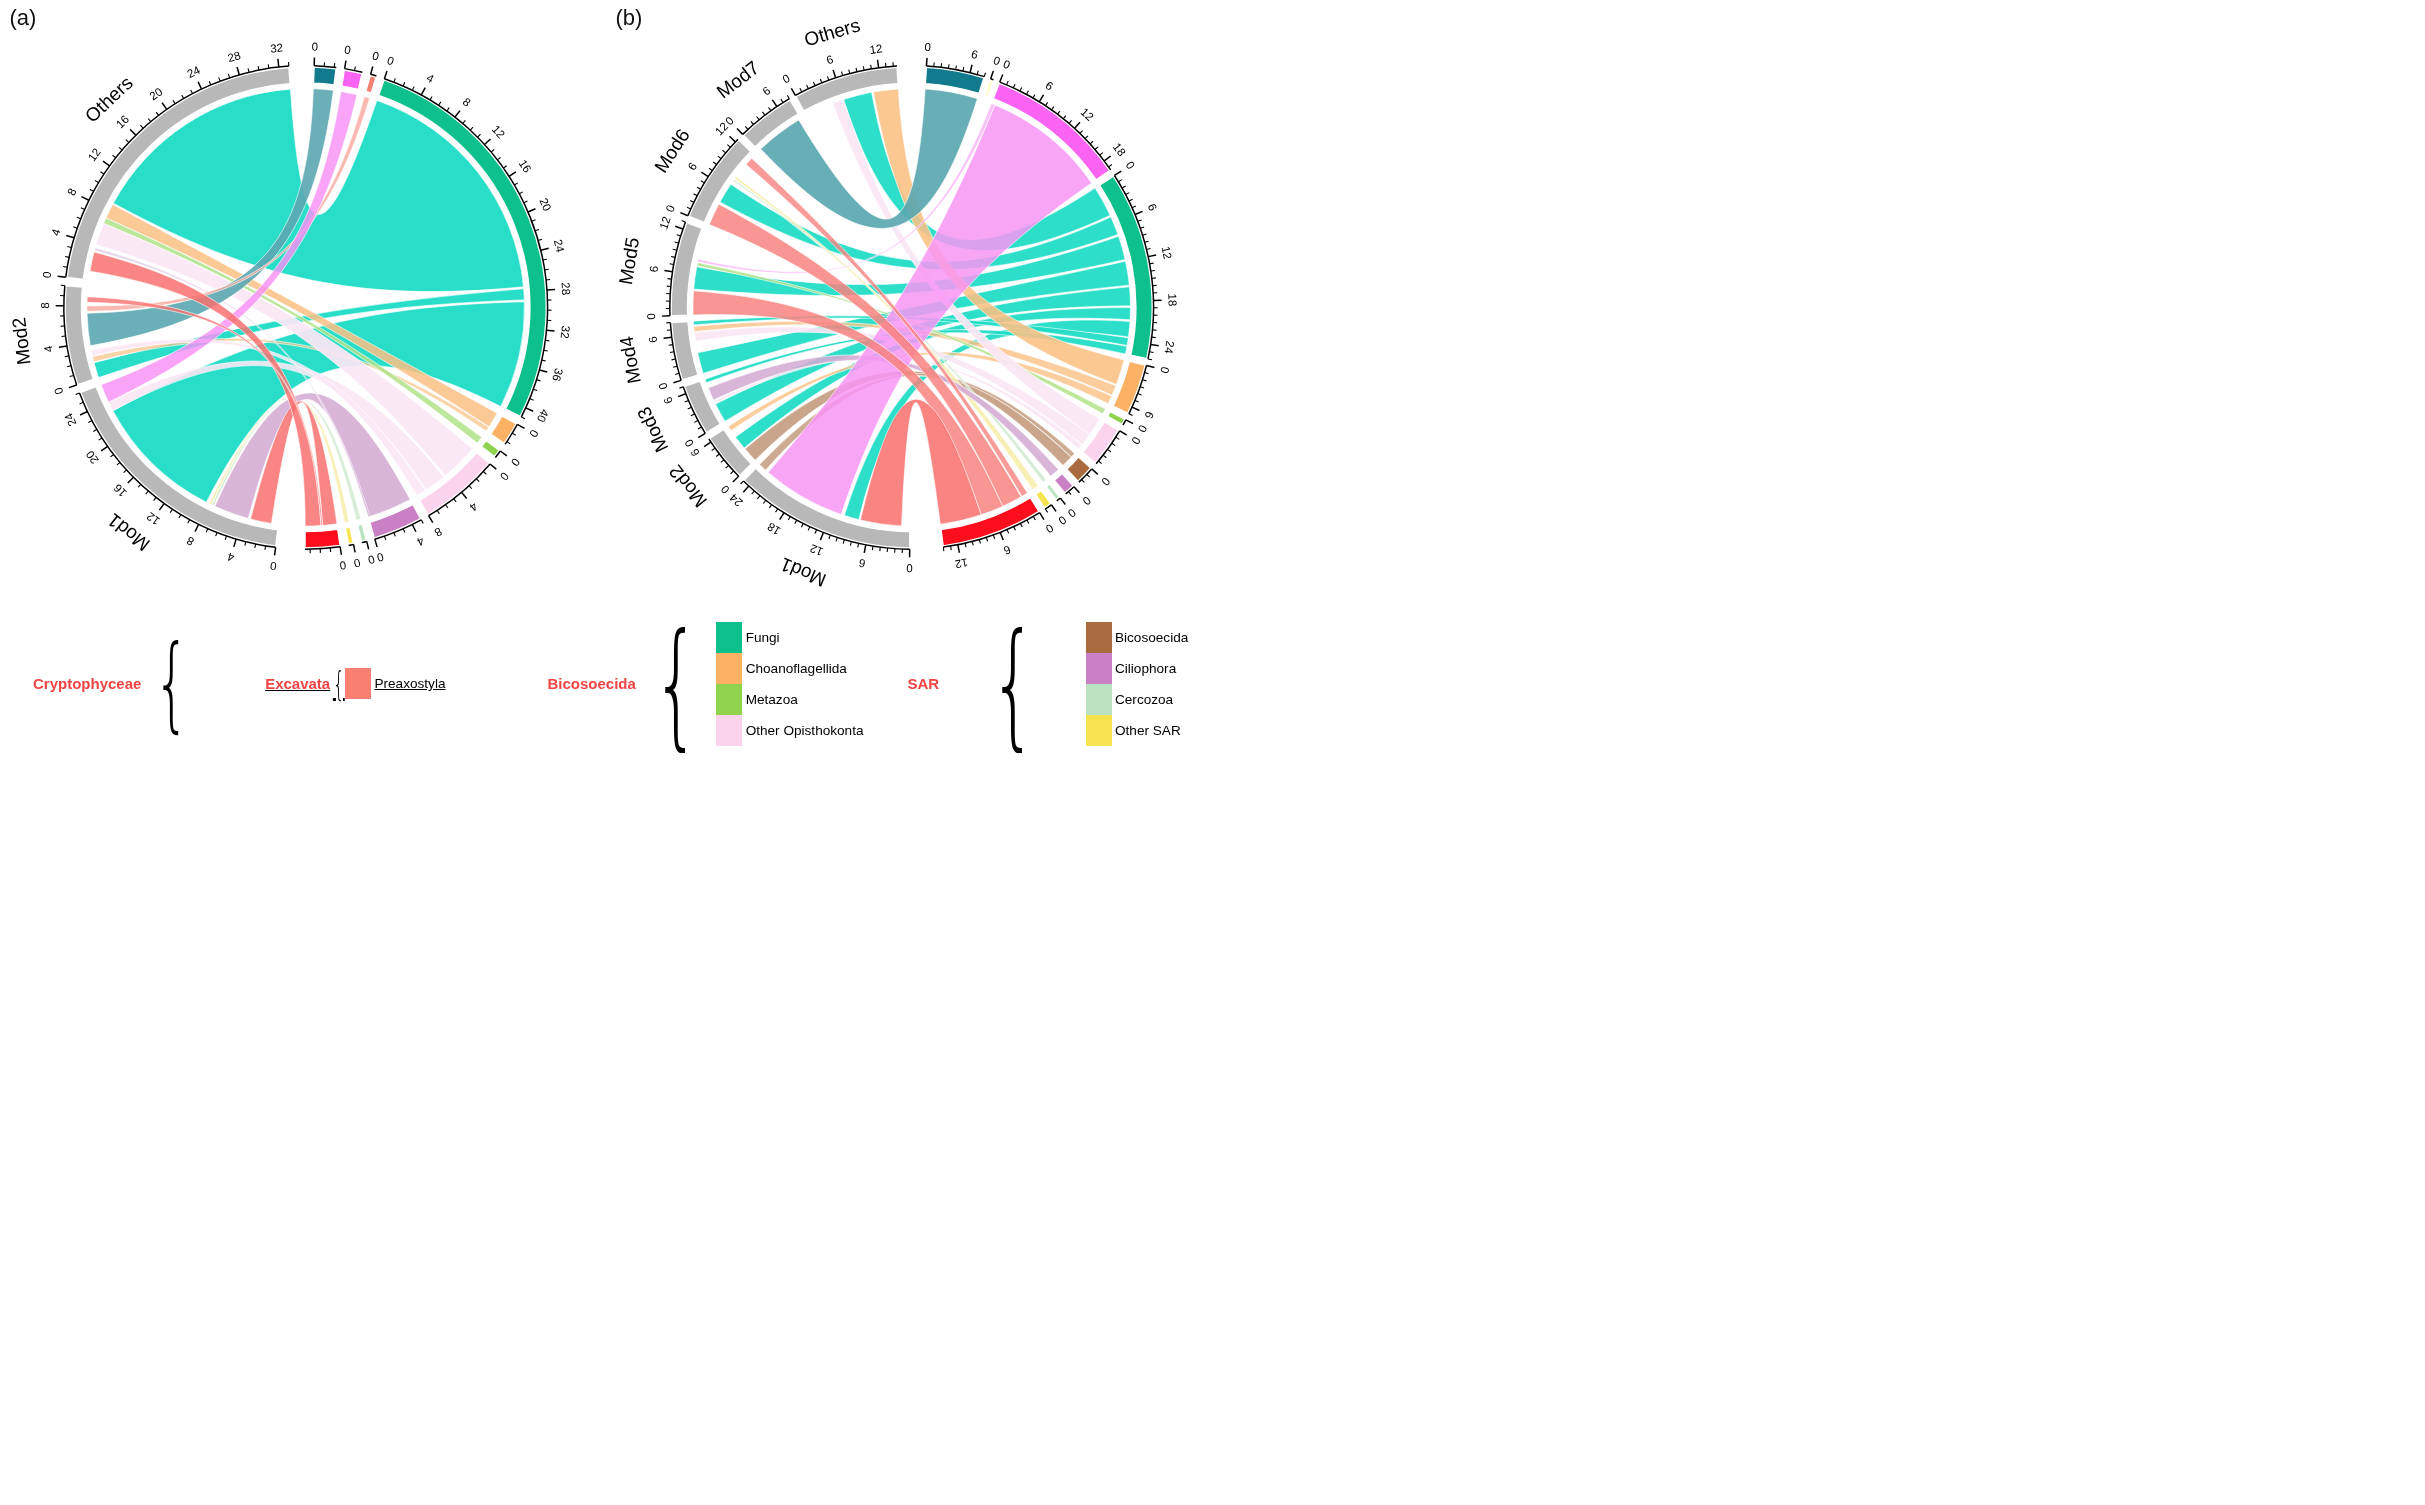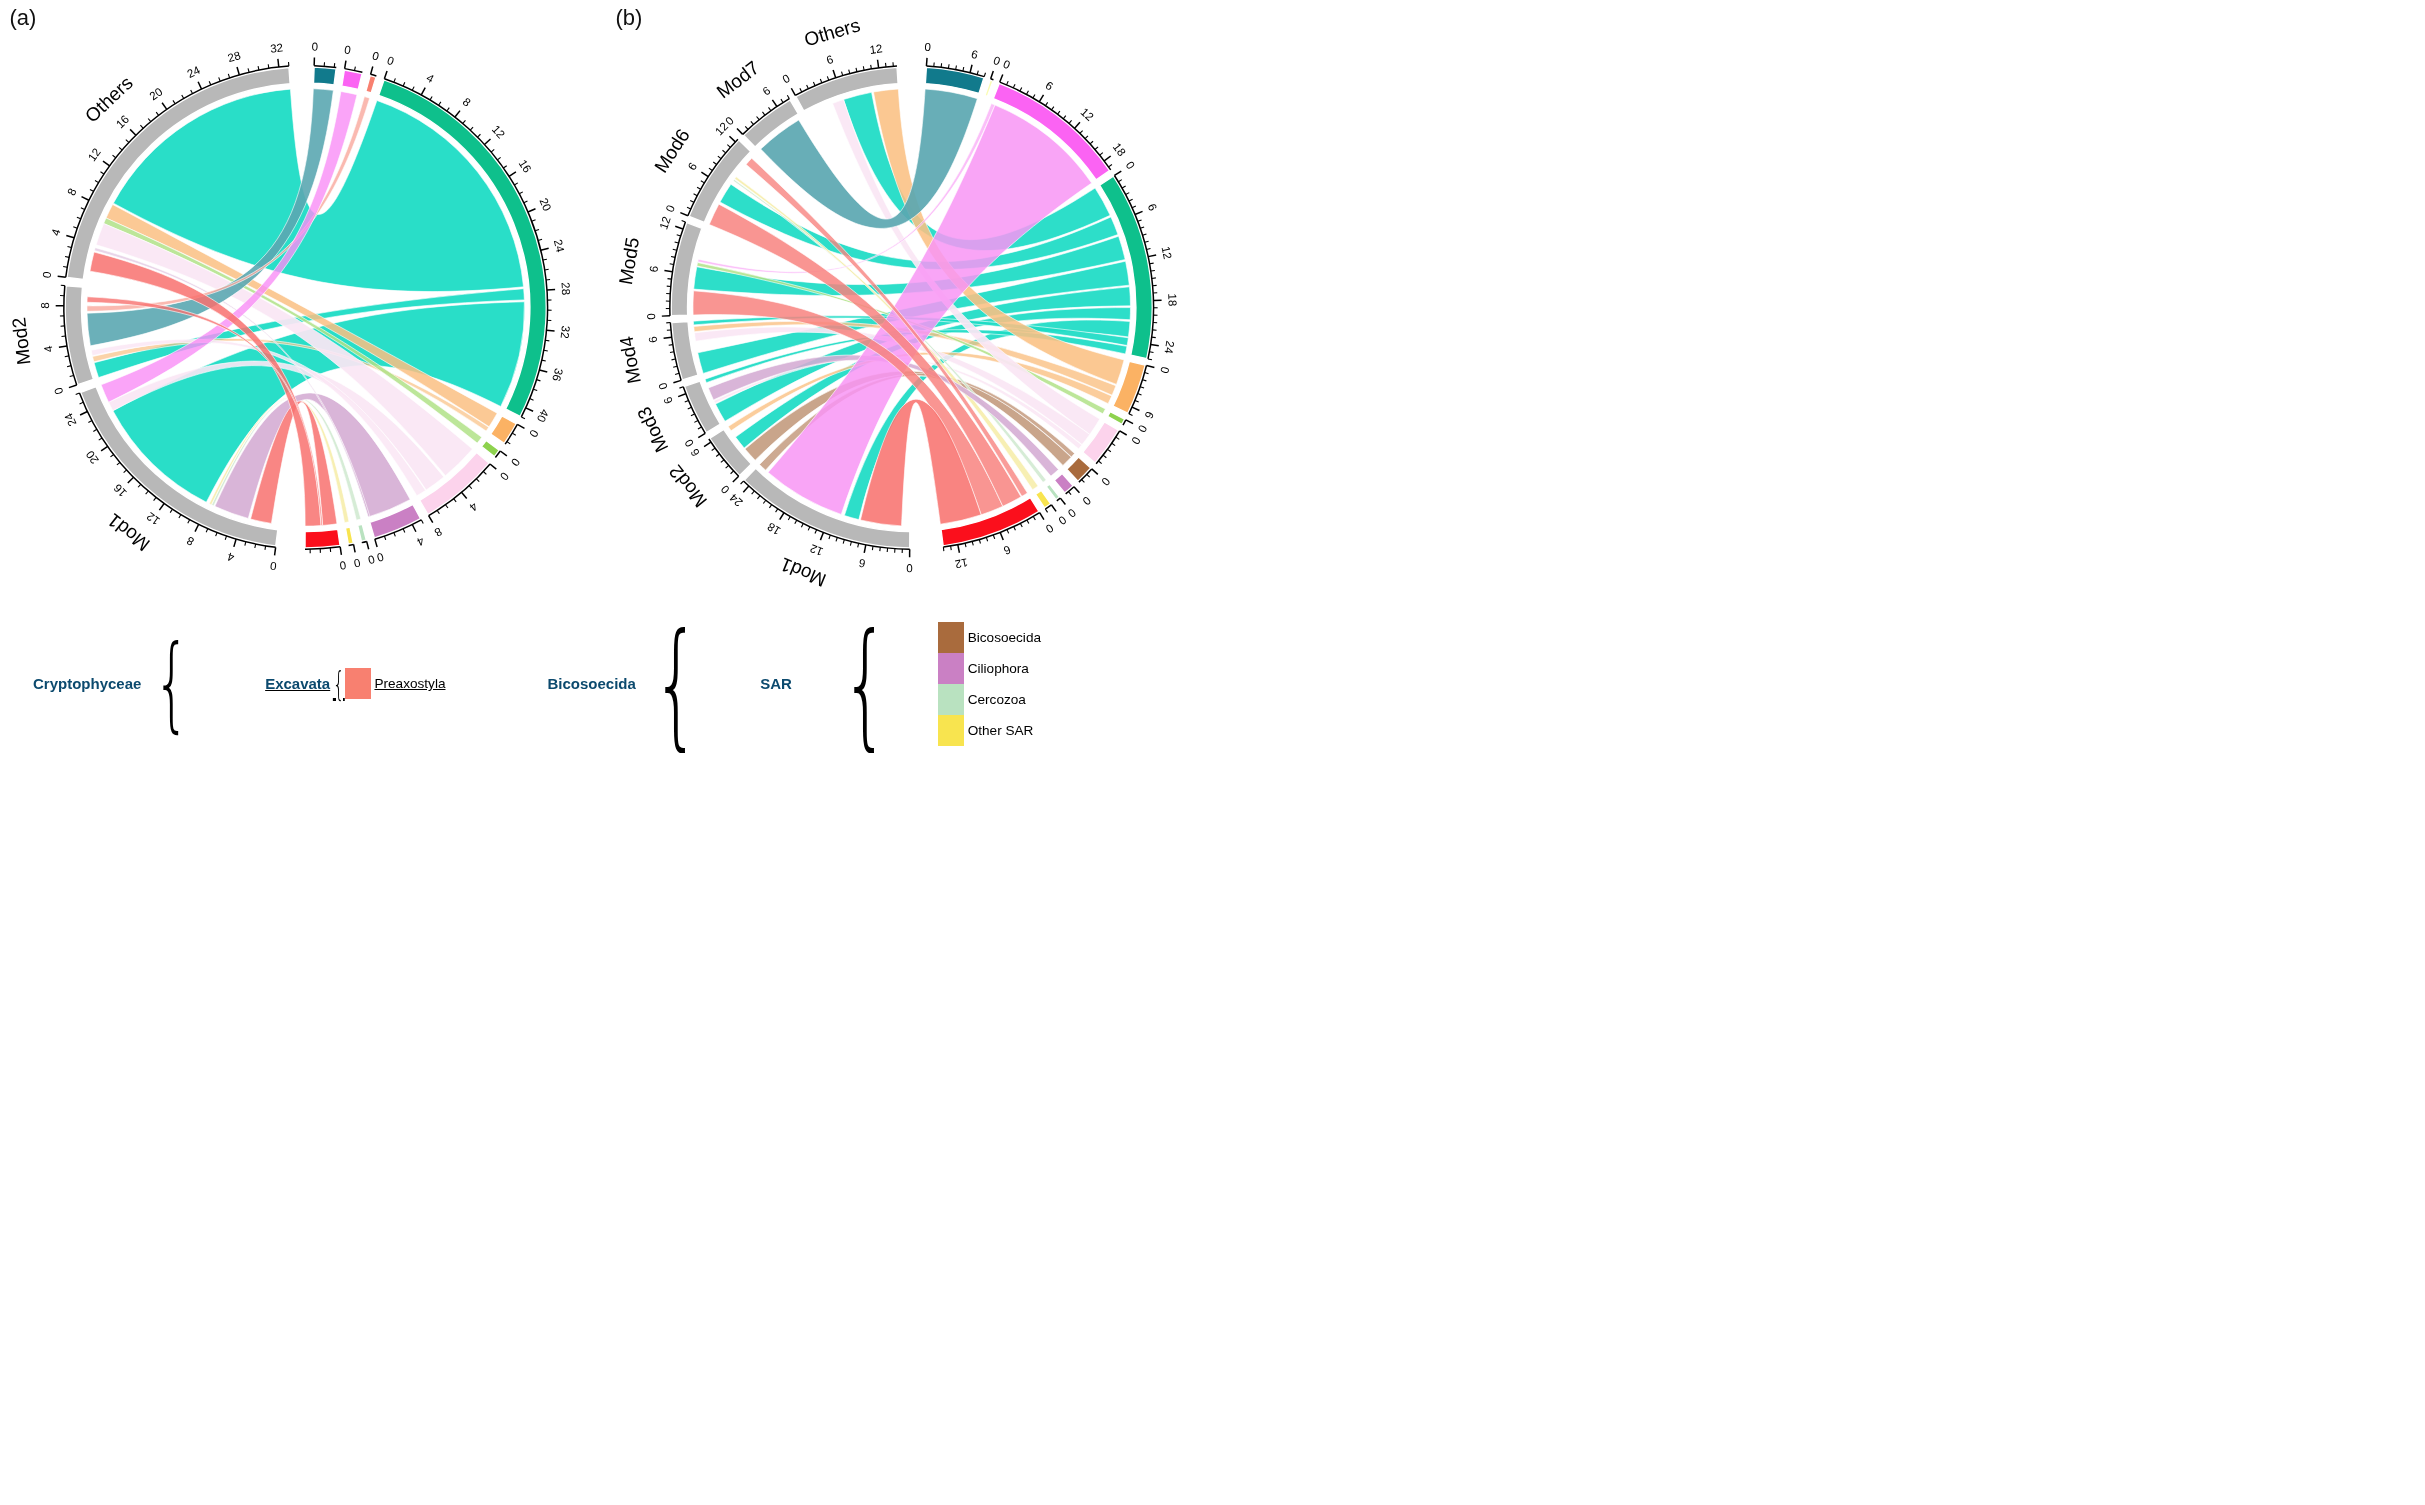--- a/index.html
+++ b/index.html
@@ -3,21 +3,21 @@
 <meta charset="utf-8">
 <style>
   html,body{margin:0;padding:0;background:#fff;font-family:"Liberation Sans",sans-serif;}
   #page{position:relative;width:1213px;height:753px;background:#fff;overflow:hidden;}
   .panels{position:absolute;top:0;left:0;display:flex;width:1213px;}
   .panel{position:relative;width:606px;height:612px;}
   .panel-label{position:absolute;top:5.4px;left:9.5px;font-size:22px;color:#111;}
   svg{overflow:visible;display:block;}
   .legend{position:absolute;left:0;top:615px;width:1213px;display:flex;align-items:center;}
   .lg-group{display:flex;align-items:center;}
-  .lg-title{font-weight:bold;font-size:15px;color:#0c4a6e;white-space:nowrap;}
+  .lg-title{font-weight:bold;font-size:15px;color:#ef4444;white-space:nowrap;}
   .lg-brace{font-family:"DejaVu Sans",sans-serif;font-weight:200;color:#000;transform:scaleX(.55);line-height:1;margin:0 -4.1px 0 -2.7px;}
   .lg-items{display:flex;flex-direction:column;}
   .lg-item{display:flex;align-items:center;height:31px;}
   .lg-swatch{width:26px;height:31px;flex:0 0 26px;}
   .lg-label{font-size:13.6px;color:#000;padding-left:3.4px;white-space:nowrap;}
 </style>
 </head>
 <body>
 
 <div id="page">
@@ -671,20 +671,38 @@
         <div class="lg-items">
           <div class="lg-item">
             <div class="lg-swatch" style="background: rgb(248, 128, 112);"></div>
             <div class="lg-label">Preaxostyla</div>
           </div>
         </div>
       </div>
       <div class="lg-group" style="margin-left: 102px;">
         <div class="lg-title">Bicosoecida</div>
         <div class="lg-brace" style="font-size: 137px;">{</div>
+        <div class="lg-items">
+          <div class="lg-item">
+            <div class="lg-swatch" style="background: rgb(14, 192, 140);"></div>
+            <div class="lg-label">Fungi</div>
+          </div>
+          <div class="lg-item">
+            <div class="lg-swatch" style="background: rgb(251, 178, 100);"></div>
+            <div class="lg-label">Choanoflagellida</div>
+          </div>
+          <div class="lg-item">
+            <div class="lg-swatch" style="background: rgb(142, 210, 78);"></div>
+            <div class="lg-label">Metazoa</div>
+          </div>
+          <div class="lg-item">
+            <div class="lg-swatch" style="background: rgb(252, 211, 236);"></div>
+            <div class="lg-label">Other Opisthokonta</div>
+          </div>
+        </div>
       </div>
       <div class="lg-group" style="margin-left: 44px; gap: 33px;">
         <div class="lg-title">SAR</div>
         <div class="lg-brace" style="font-size: 137px;">{</div>
         <div class="lg-items">
           <div class="lg-item">
             <div class="lg-swatch" style="background: rgb(169, 107, 61);"></div>
             <div class="lg-label">Bicosoecida</div>
           </div>
           <div class="lg-item">

